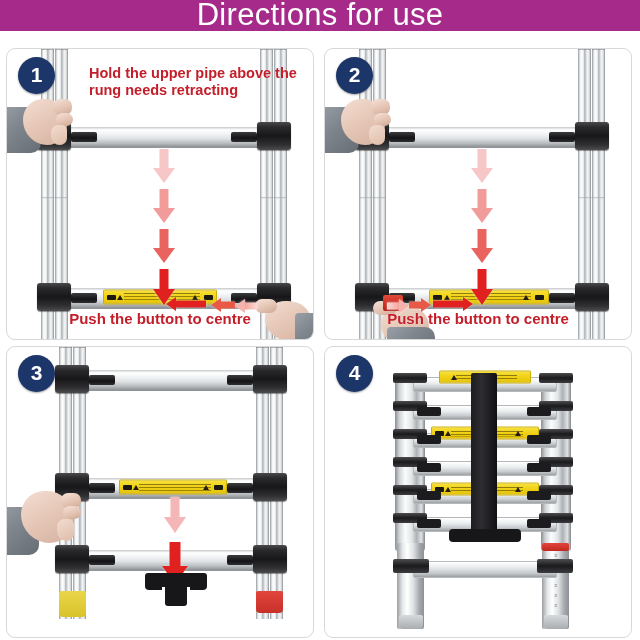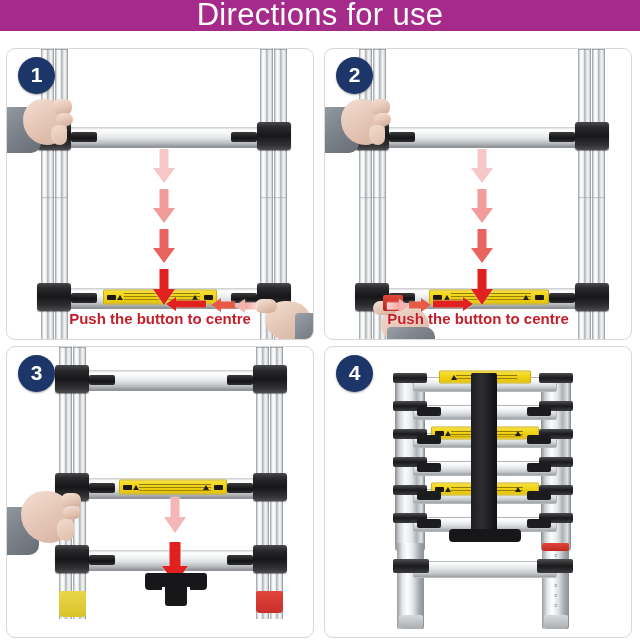--- a/index.html
+++ b/index.html
@@ -377,20 +377,21 @@
         <div class="hand" style="left:244px; top:246px; width:70px; height:48px;">
           <div class="palm" style="left:14px; top:6px; width:46px; height:40px;"></div>
           <div class="finger" style="left:4px; top:4px; width:22px; height:14px;"></div>
           <div class="sleeve" style="left:44px; top:18px; width:34px; height:34px;"></div>
         </div>
 
         <div class="badge">
           <span>1</span>
         </div>
 
+        <div class="caption cap-top1">Hold the upper pipe above the rung needs retracting</div>
         <div class="caption cap-bottom">Push the button to centre</div>
       </div>
     </div>
 
     <div class="panel p2">
       <div class="stage">
 
         <div class="rail" style="left:34px; top:0; width:13px; height:290px;"></div>
         <div class="rail" style="left:48px; top:0; width:13px; height:290px;"></div>
         <div class="rail-seam" style="left:34px; top:148px; width:27px;"></div>

